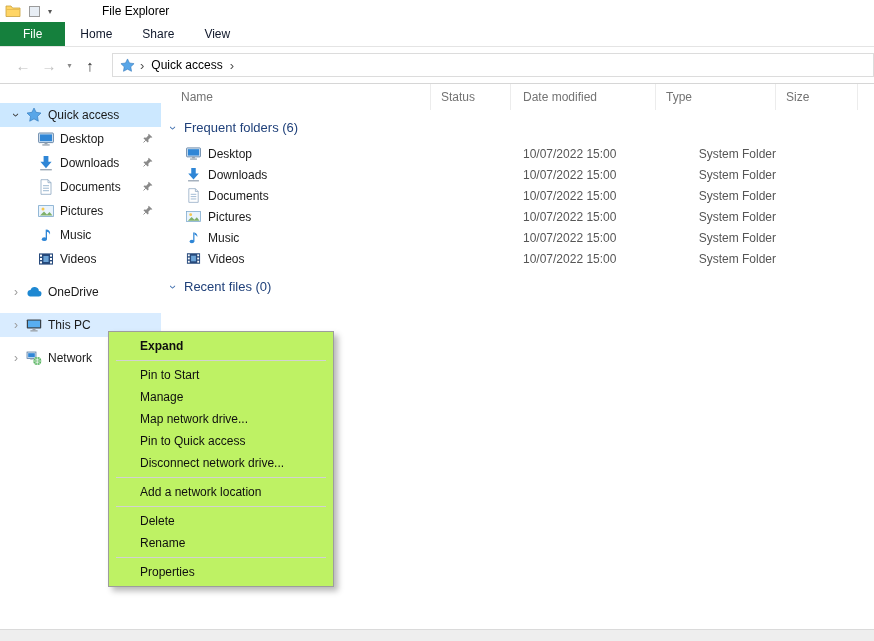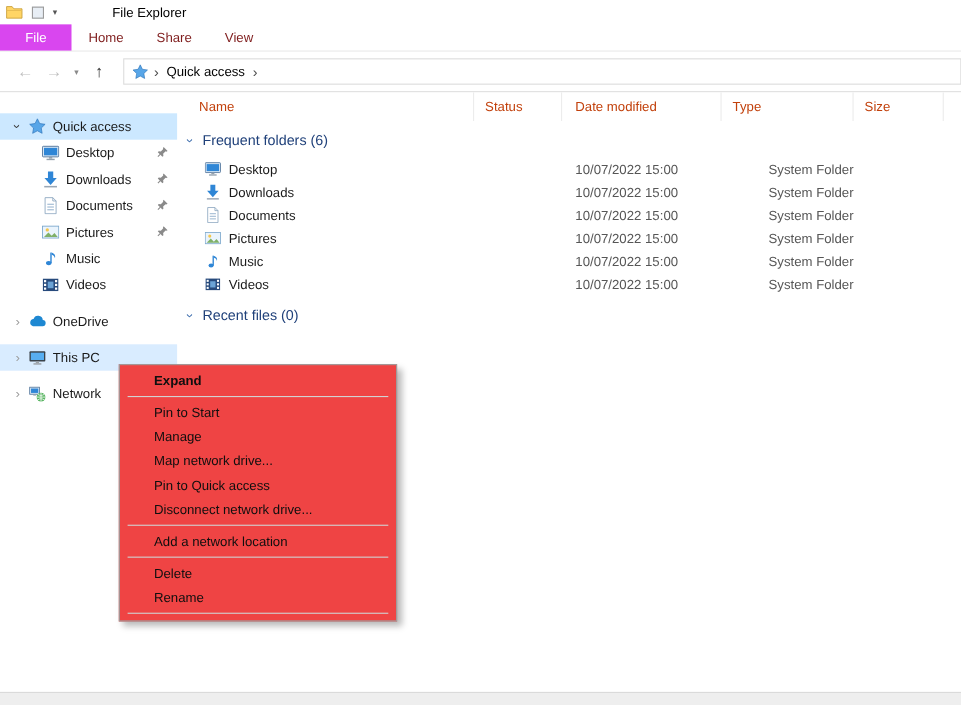--- a/index.html
+++ b/index.html
@@ -16,22 +16,22 @@
   svg.i14 { width: 15px; height: 15px; flex: 0 0 15px; }
 
   
   .titlebar { height: 22px; display: flex; align-items: center; padding-left: 5px; gap: 8px; position: relative; background: #fff; }
   .qat-box { width: 11px; height: 11px; border: 1px solid #9b9b9b; background: #e8eef5; display: inline-block; }
   .caret { font-size: 8px; color: #555; }
   .tb-title { position: absolute; left: 102px; top: 4px; color: #000; }
 
   
   .tabrow { height: 25px; display: flex; align-items: stretch; border-bottom: 1px solid #e4e4e4; background: #fff; }
-  .tab { padding: 0 15px; display: flex; align-items: center; color: #7f1d1d; cursor: default; }
-  .tab-file { background: #d946ef; color: #fff; padding: 0 23px; text-align: center; }
+  .tab { padding: 0 15px; display: flex; align-items: center; color: #0f172a; cursor: default; }
+  .tab-file { background: #15803d; color: #fff; padding: 0 23px; text-align: center; }
 
   
   .navbar { height: 37px; display: flex; align-items: center; padding-left: 10px; border-bottom: 1px solid #d6d6d6; background: #fff; }
   .nav-btn { width: 26px; text-align: center; font-size: 15px; }
   .nav-disabled { color: #c0c0c0; }
   .nav-up { color: #333; }
   .nav-caret { width: 15px; text-align: center; font-size: 8px; color: #8a8a8a; }
   .addressbar { flex: 1; height: 24px; margin-left: 9px; border: 1px solid #dcdcdc; background: #fff; display: flex; align-items: center; padding-left: 7px; gap: 5px; }
   .crumb-sep { color: #4d4d4d; font-size: 13px; }
   .crumb { color: #000; padding: 0 2px; }
@@ -48,39 +48,39 @@
   .sicon { width: 19px; flex: 0 0 19px; display: flex; justify-content: center; }
   .slabel { margin-left: 5px; }
   .srow.child { padding-left: 36px; }
   .srow.sel { background: #cce8ff; }
   .srow.hl { background: #d9ecff; }
   .gap { margin-top: 9px; }
   .pin { position: absolute; right: 7px; top: 5px; width: 13px; height: 13px; }
 
   
   .content { flex: 1; position: relative; }
-  .colhdr { height: 26px; display: flex; color: #c2410c; }
+  .colhdr { height: 26px; display: flex; color: #737373; }
   .col { display: flex; align-items: center; padding-left: 10px; border-right: 1px solid #ececec; height: 100%; }
   .w-name { width: 270px; } .col.w-name { padding-left: 20px; }
   .w-status { width: 80px; }
   .w-date { width: 145px; padding-left: 12px; }
   .w-type { width: 120px; padding-left: 10px; }
   .w-size { width: 82px; }
 
   .group { display: flex; align-items: center; margin: 10px 0 8px 10px; color: #20417a; font-size: 13px; }
   .gchev { display: inline-block; transform: rotate(90deg); color: #4472b0; font-size: 12px; margin-right: 9px; }
 
   .frow { height: 21px; display: flex; align-items: center; }
   .cell-name { width: 270px; display: flex; align-items: center; padding-left: 25px; gap: 7px; color: #1a1a1a; }
   .cell-status { width: 80px; }
   .cell-date { width: 145px; padding-left: 12px; color: #565656; }
   .cell-type { width: 120px; padding-left: 10px; color: #565656; text-align: right; }
 
   
-  .ctxmenu { position: absolute; left: 108px; top: 331px; width: 253px; background: #ef4444; border: 1px solid #9d9d9d; box-shadow: 4px 4px 6px rgba(0,0,0,0.28); padding: 3px 0; z-index: 20; }
+  .ctxmenu { position: absolute; left: 108px; top: 331px; width: 226px; background: #bef264; border: 1px solid #9d9d9d; box-shadow: 4px 4px 6px rgba(0,0,0,0.28); padding: 3px 0; z-index: 20; }
   .mi { height: 22px; line-height: 22px; padding-left: 31px; color: #0f0f0f; }
   .mi-default { font-weight: bold; }
   .msep { height: 1px; background: #d2d2d2; margin: 3px 7px; }
 
   
   .statusbar { position: absolute; left: 0; right: 0; bottom: 0; height: 12px; background: #eeeeee; border-top: 1px solid #dadada; }
 </style>
 </head>
 <body>
 
@@ -378,15 +378,16 @@
   <div class="mi">Manage</div>
   <div class="mi">Map network drive...</div>
   <div class="mi">Pin to Quick access</div>
   <div class="mi">Disconnect network drive...</div>
   <div class="msep"></div>
   <div class="mi">Add a network location</div>
   <div class="msep"></div>
   <div class="mi">Delete</div>
   <div class="mi">Rename</div>
   <div class="msep"></div>
+  <div class="mi">Properties</div>
 </div>
 
 <div class="statusbar"></div>
 
 </body></html>

